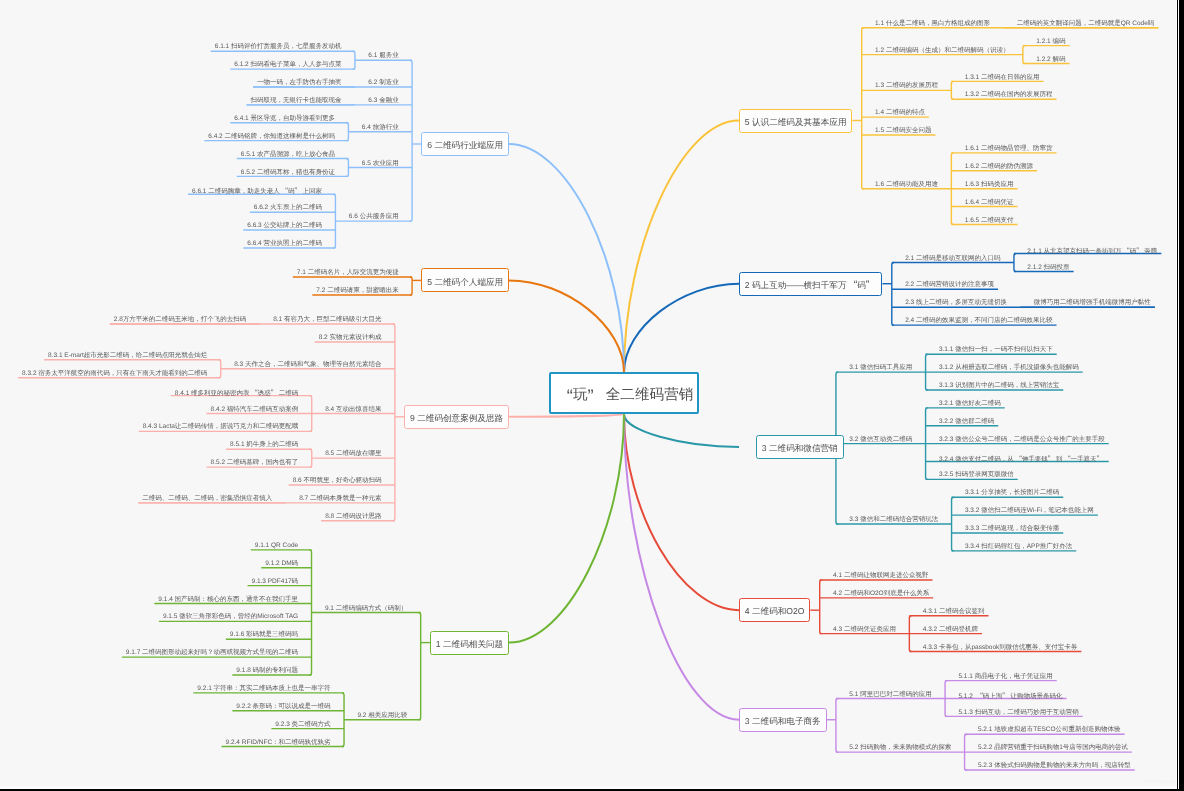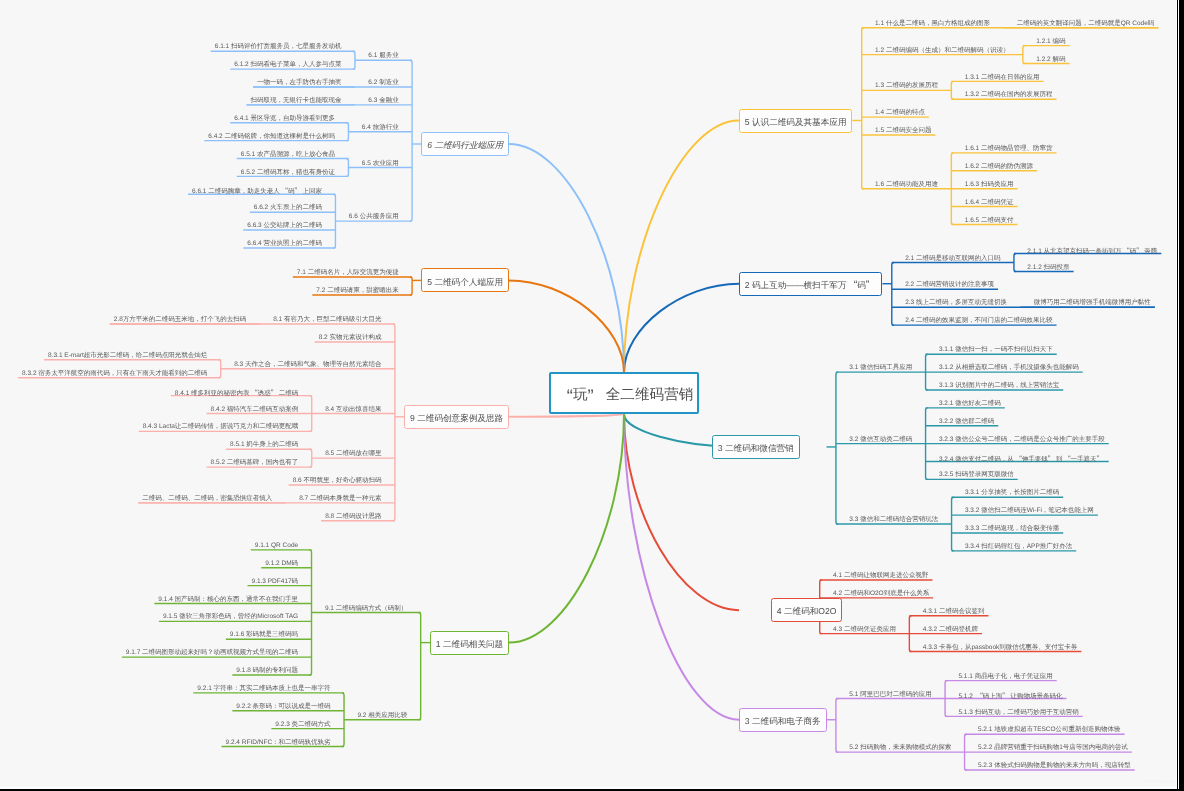--- a/index.html
+++ b/index.html
@@ -199,53 +199,53 @@
       <div class="topic" style="left: 964.747px; top: 199.66px;">1.6.4 二维码凭证</div>
       <div class="topic" style="left: 964.747px; top: 217.54px;">1.6.5 二维码支付</div>
       <div class="l1box" style="left: 739px; top: 271.72px; width: 143.397px; height: 24px; border-color: rgb(21, 105, 184);">2 码上互动——横扫千军万<span class="fw fw-open">“</span>码<span class="fw fw-close">”</span></div>
       <div class="topic" style="left: 905.197px; top: 255.6px;">2.1 二维码是移动互联网的入口吗</div>
       <div class="topic" style="left: 1027.34px; top: 246.66px;">2.1.1 从北京望京扫码一条街到万<span class="fw fw-open">“</span>码<span class="fw fw-close">”</span>奔腾</div>
       <div class="topic" style="left: 1027.34px; top: 264.54px;">2.1.2 扫码投票</div>
       <div class="topic" style="left: 905.197px; top: 282.42px;">2.2 二维码营销设计的注意事项</div>
       <div class="topic" style="left: 905.197px; top: 300.3px;">2.3 线上二维码，多屏互动无缝切换</div>
       <div class="topic" style="left: 1033.84px; top: 300.3px;">微博巧用二维码增强手机端微博用户黏性</div>
       <div class="topic" style="left: 905.197px; top: 318.18px;">2.4 二维码的效果监测，不同门店的二维码效果比较</div>
-      <div class="l1box" style="left: 712px; top: 434.94px; width: 87.5219px; height: 24px; border-color: rgb(43, 152, 168);">3 二维码和微信营销</div>
+      <div class="l1box" style="left: 756px; top: 434.94px; width: 87.5219px; height: 24px; border-color: rgb(43, 152, 168);">3 二维码和微信营销</div>
       <div class="topic" style="left: 849.322px; top: 365.18px;">3.1 微信扫码工具应用</div>
       <div class="topic" style="left: 938.966px; top: 347.3px;">3.1.1 微信扫一扫，一码不扫何以扫天下</div>
       <div class="topic" style="left: 938.966px; top: 365.18px;">3.1.2 从相册选取二维码，手机没摄像头也能解码</div>
       <div class="topic" style="left: 938.966px; top: 383.06px;">3.1.3 识别图片中的二维码，线上营销法宝</div>
       <div class="topic" style="left: 849.322px; top: 436.7px;">3.2 微信互动类二维码</div>
       <div class="topic" style="left: 938.966px; top: 400.94px;">3.2.1 微信好友二维码</div>
       <div class="topic" style="left: 938.966px; top: 418.82px;">3.2.2 微信群二维码</div>
       <div class="topic" style="left: 938.966px; top: 436.7px;">3.2.3 微信公众号二维码，二维码是公众号推广的主要手段</div>
       <div class="topic" style="left: 938.966px; top: 454.58px;">3.2.4 微信支付二维码，从<span class="fw fw-open">“</span>伸手要钱<span class="fw fw-close">”</span>到<span class="fw fw-open">“</span>一手遮天<span class="fw fw-close">”</span></div>
       <div class="topic" style="left: 938.966px; top: 472.46px;">3.2.5 扫码登录网页版微信</div>
       <div class="topic" style="left: 849.322px; top: 517.16px;">3.3 微信和二维码结合营销玩法</div>
       <div class="topic" style="left: 964.966px; top: 490.34px;">3.3.1 分享抽奖，长按图片二维码</div>
       <div class="topic" style="left: 964.966px; top: 508.22px;">3.3.2 微信扫二维码连Wi-Fi，笔记本也能上网</div>
       <div class="topic" style="left: 964.966px; top: 526.1px;">3.3.3 二维码返现，结合裂变传播</div>
       <div class="topic" style="left: 964.966px; top: 543.98px;">3.3.4 扫红码得红包，APP推广好办法</div>
-      <div class="l1box" style="left: 739px; top: 598.16px; width: 71.3031px; height: 24px; border-color: rgb(230, 75, 57); margin-left: 32px;">4 二维码和O2O</div>
+      <div class="l1box" style="left: 739px; top: 598.16px; width: 71.3031px; height: 24px; border-color: rgb(230, 75, 57);">4 二维码和O2O</div>
       <div class="topic" style="left: 833.103px; top: 573.1px;">4.1 二维码让物联网走进公众视野</div>
       <div class="topic" style="left: 833.103px; top: 590.98px;">4.2 二维码和O2O到底是什么关系</div>
       <div class="topic" style="left: 833.103px; top: 626.74px;">4.3 二维码凭证类应用</div>
       <div class="topic" style="left: 922.747px; top: 608.86px;">4.3.1 二维码会议签到</div>
       <div class="topic" style="left: 922.747px; top: 626.74px;">4.3.2 二维码登机牌</div>
       <div class="topic" style="left: 922.747px; top: 644.62px;">4.3.3 卡券包，从passbook到微信优惠券、支付宝卡券</div>
       <div class="l1box" style="left: 739px; top: 707.74px; width: 87.5219px; height: 24px; border-color: rgb(198, 137, 230);">3 二维码和电子商务</div>
       <div class="topic" style="left: 849.322px; top: 691.62px;">5.1 阿里巴巴对二维码的应用</div>
       <div class="topic" style="left: 958.466px; top: 673.74px;">5.1.1 商品电子化，电子凭证应用</div>
       <div class="topic" style="left: 958.466px; top: 691.62px;">5.1.2 <span class="fw fw-open">“</span>码上淘<span class="fw fw-close">”</span>让购物场景条码化</div>
       <div class="topic" style="left: 958.466px; top: 709.5px;">5.1.3 扫码互动，二维码巧妙用于互动营销</div>
       <div class="topic" style="left: 849.322px; top: 745.26px;">5.2 扫码购物，未来购物模式的探索</div>
       <div class="topic" style="left: 977.966px; top: 727.38px;">5.2.1 地铁虚拟超市TESCO公司重新创造购物体验</div>
       <div class="topic" style="left: 977.966px; top: 745.26px;">5.2.2 品牌营销重于扫码购物1号店等国内电商的尝试</div>
       <div class="topic" style="left: 977.966px; top: 763.14px;">5.2.3 体验式扫码购物是购物的未来方向吗，现店转型</div>
-      <div class="l1box" style="left: 421.478px; top: 132px; width: 87.5219px; height: 24px; border-color: rgb(141, 192, 250); font-style: italic;">6 二维码行业端应用</div>
+      <div class="l1box" style="left: 421.478px; top: 132px; width: 87.5219px; height: 24px; border-color: rgb(141, 192, 250);">6 二维码行业端应用</div>
       <div class="topic" style="left: 368.334px; top: 53.3px;">6.1 服务业</div>
       <div class="topic" style="left: 214.769px; top: 44.36px;">6.1.1 扫码评价打赏服务员，七星服务发动机</div>
       <div class="topic" style="left: 234.269px; top: 62.24px;">6.1.2 扫码看电子菜单，人人参与点菜</div>
       <div class="topic" style="left: 368.334px; top: 80.12px;">6.2 制造业</div>
       <div class="topic" style="left: 257.034px; top: 80.12px;">一物一码，左手防伪右手抽奖</div>
       <div class="topic" style="left: 368.334px; top: 98px;">6.3 金融业</div>
       <div class="topic" style="left: 250.534px; top: 98px;">扫码取现，无银行卡也能取现金</div>
       <div class="topic" style="left: 361.834px; top: 124.82px;">6.4 旅游行业</div>
       <div class="topic" style="left: 234.269px; top: 115.88px;">6.4.1 景区导览，自助导游看到更多</div>
       <div class="topic" style="left: 208.269px; top: 133.76px;">6.4.2 二维码铭牌，你知道这棵树是什么树吗</div>

